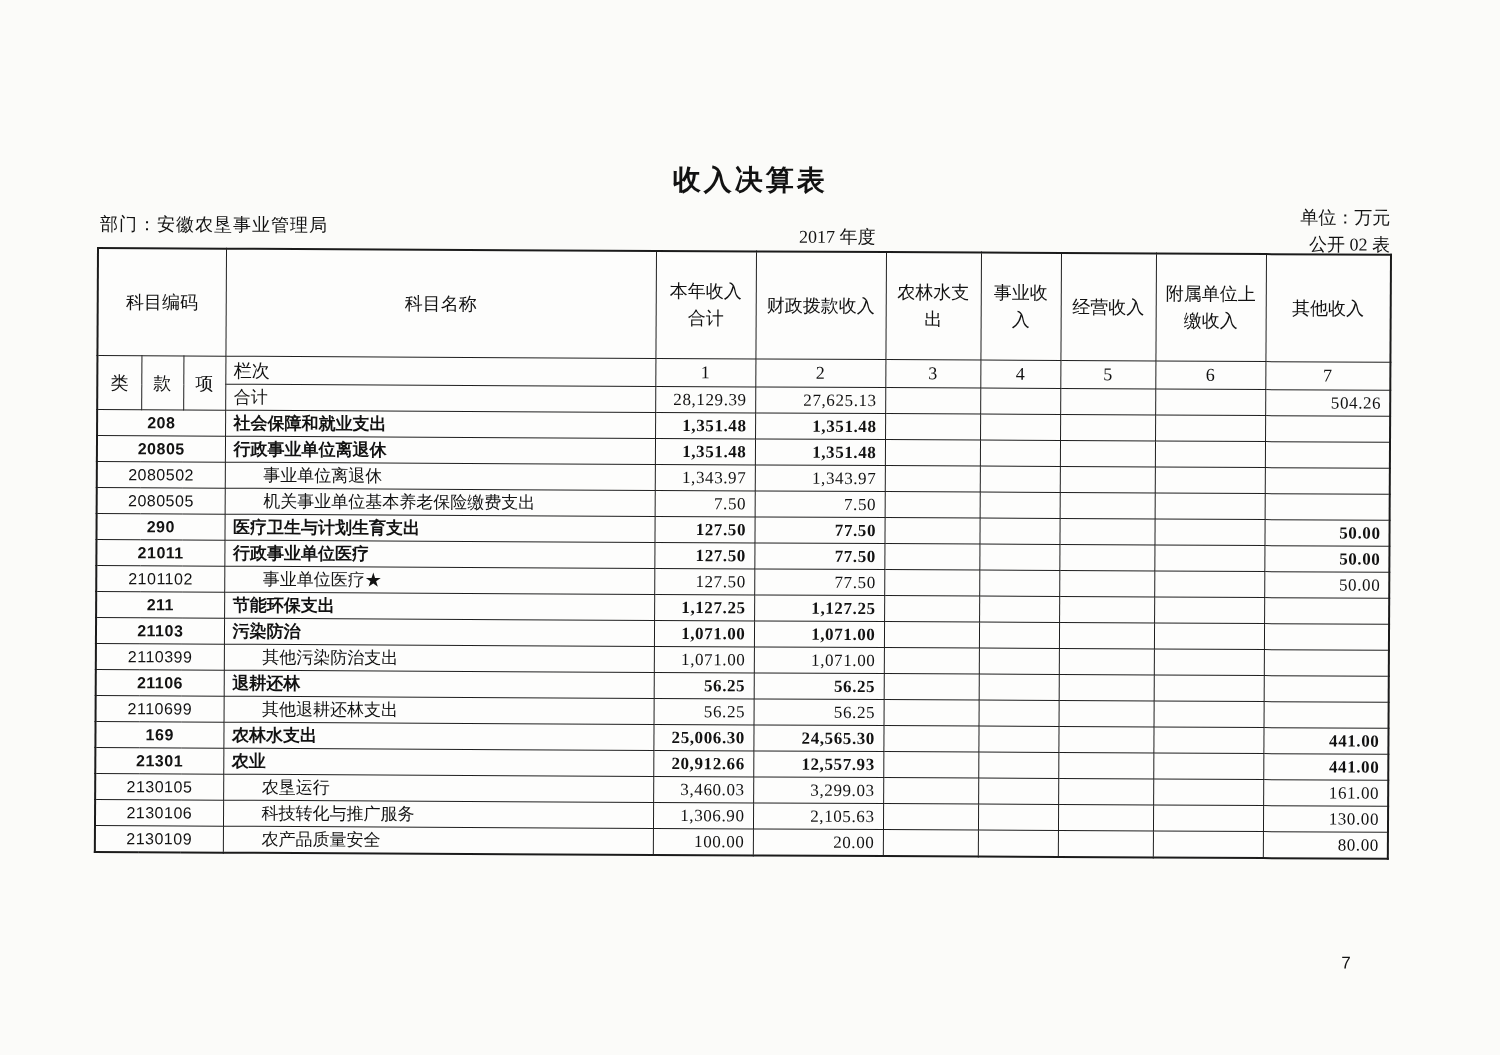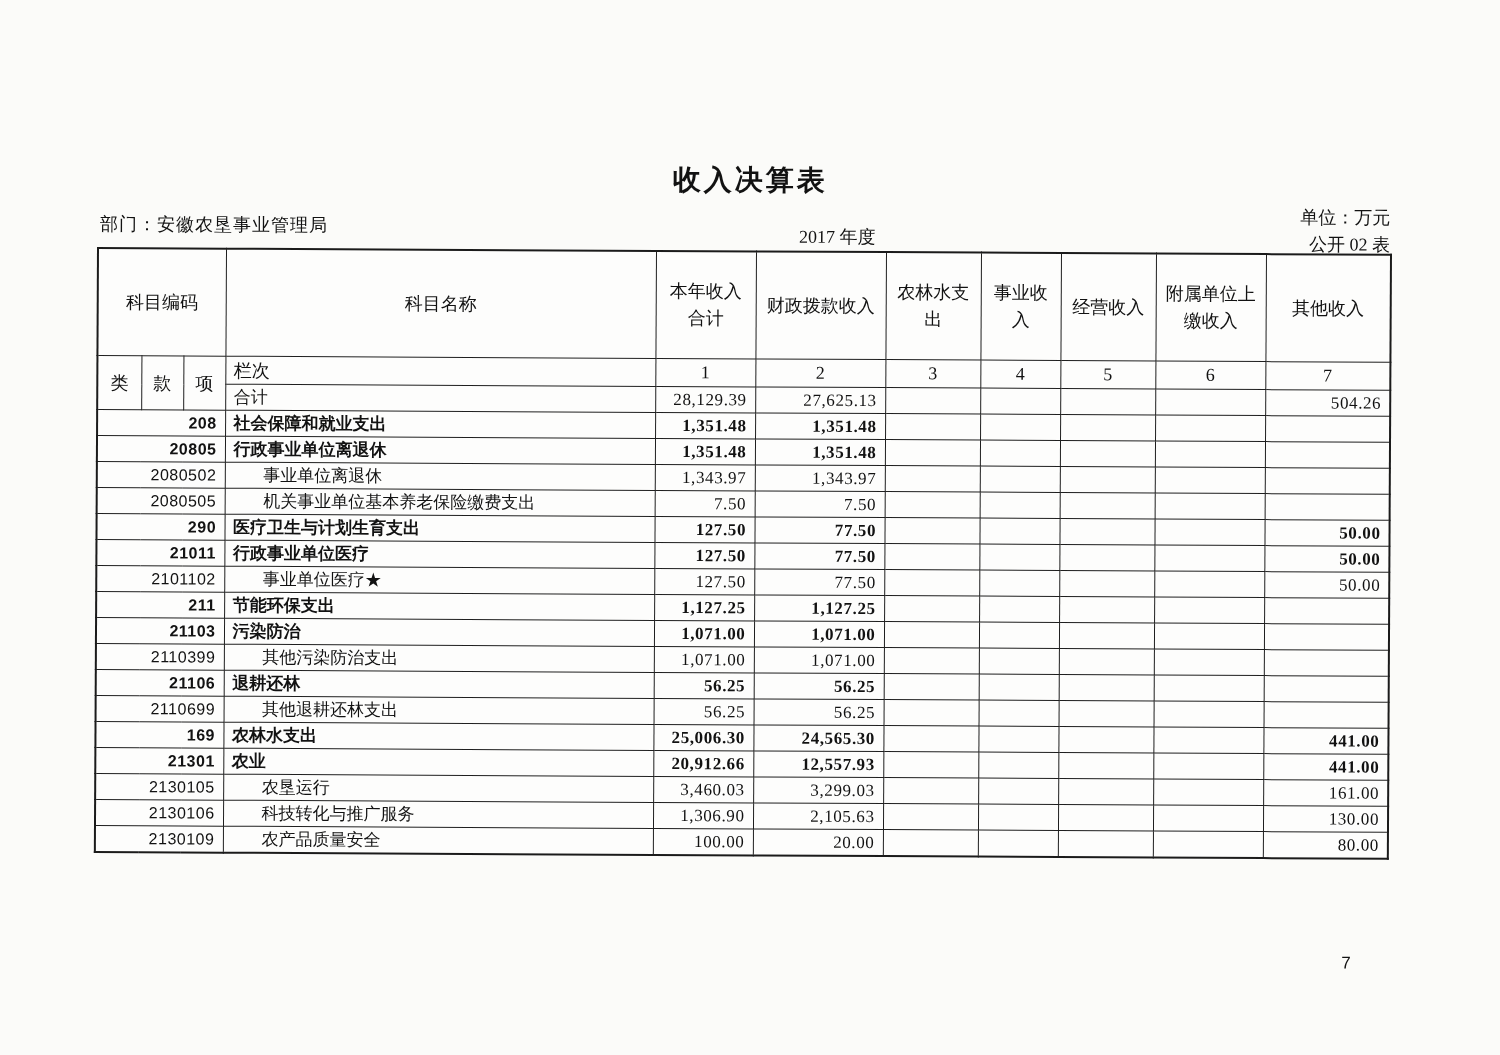--- a/index.html
+++ b/index.html
@@ -89,21 +89,21 @@
   td.cnum { text-align: center; font-size: 17px; }
   td.num {
     text-align: right;
     padding-right: 9px;
     font-size: 17px;
     letter-spacing: 0.6px;
     vertical-align: middle;
   }
   tbody td { height: 25px; font-size: 17px; vertical-align: middle; }
   td.code {
-    text-align: right;
+    text-align: center;
     padding-left: 9px;
     font-family: "Liberation Sans", "DejaVu Sans", sans-serif;
     font-size: 16px;
     letter-spacing: 0.5px;
   }
   td.name { text-align: left; padding-left: 8px; }
   td.name.indent { padding-left: 38px; }
   tr.bold td { font-weight: bold; }
   .page-number {
     position: absolute;

